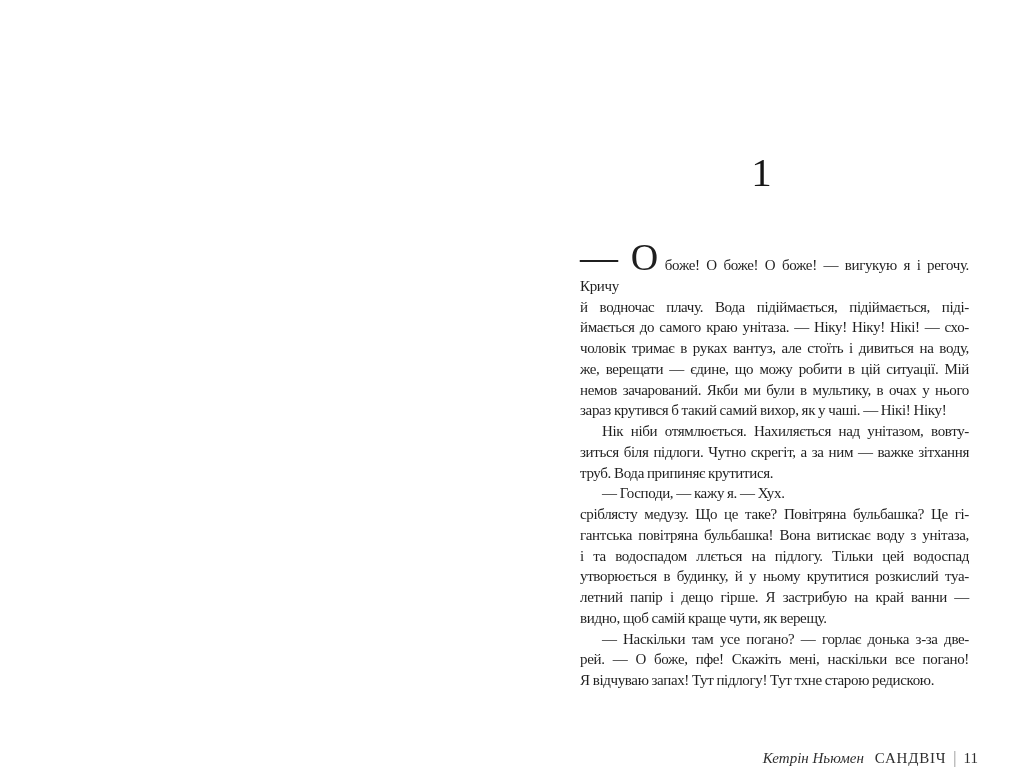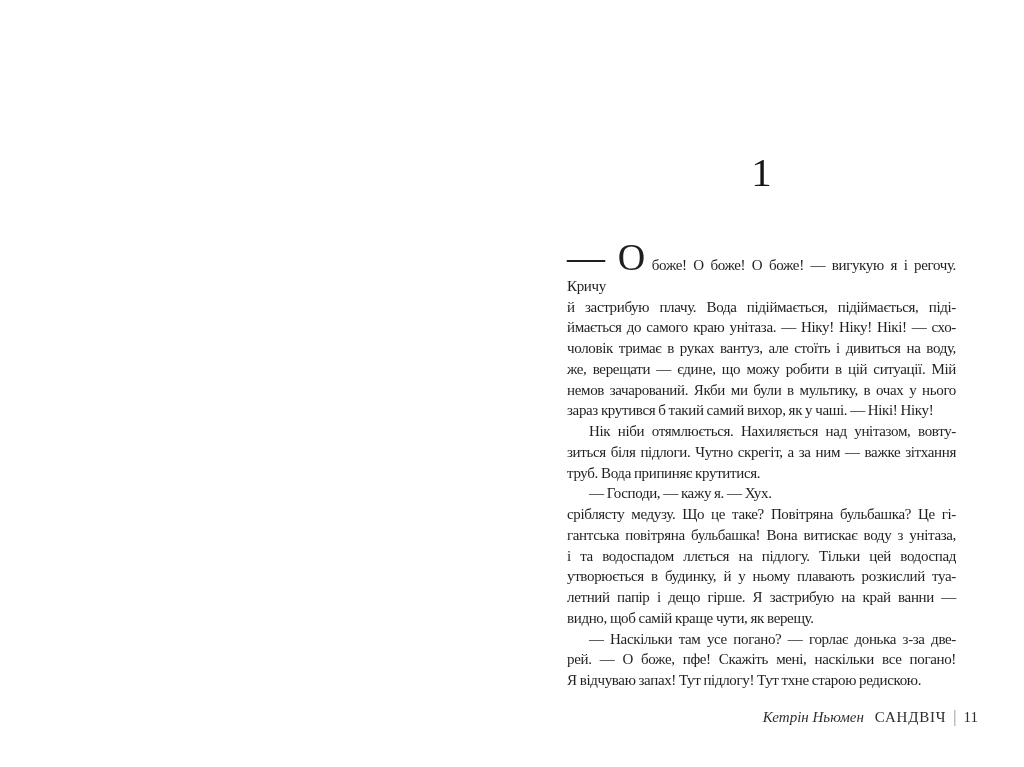--- a/index.html
+++ b/index.html
@@ -21,21 +21,21 @@
     left: 567px;
     top: 150px;
     width: 389px;
     text-align: center;
     font-size: 41px;
     line-height: 44px;
     color: #161616;
   }
   .body-text {
     position: absolute;
-    left: 567px;
+    left: 580px;
     top: 247px;
     width: 389px;
     font-size: 15px;
     line-height: 20.75px;
     letter-spacing: -0.35px;
     word-spacing: -0.4px;
     color: #1f1f1f;
   }
   .line {
     text-align: justify;
@@ -44,42 +44,42 @@
   }
   .line.last { text-align-last: auto; font-family: Liberation Serif, serif; }
   .line.indented { padding-left: 22px; }
   .initial {
     font-size: 38px;
     line-height: 20.75px;
     letter-spacing: 0;
   }
   .footer {
     position: absolute;
-    top: 708px;
+    top: 749px;
     right: 46px;
     font-size: 15px;
     color: #2e2e2e;
     white-space: nowrap;
   }
   .footer .author { font-style: italic; }
   .footer .title { margin-left: 11px; letter-spacing: 0.8px; }
   .footer .sep { color: #8f8f8f; margin: 0 7px; font-size: 16px; }
 </style>
 </head>
 <body>
 
 <div class="page">
 
   <div class="chapter-number">1</div>
 
   <div class="body-text">
 
     <div class="para">
       <div class="line"><span class="initial">— О</span><span> боже! О боже! О боже! — вигукую я і регочу. Кричу</span></div>
-      <div class="line">й застрибую плачу. Вода підіймається, підіймається, піді-</div>
+      <div class="line">й водночас плачу. Вода підіймається, підіймається, піді-</div>
       <div class="line">ймається до самого краю унітаза. — Ніку! Ніку! Нікі! — схо-</div>
       <div class="line">чоловік тримає в руках вантуз, але стоїть і дивиться на воду,</div>
       <div class="line">же, верещати — єдине, що можу робити в цій ситуації. Мій</div>
       <div class="line">немов зачарований. Якби ми були в мультику, в очах у нього</div>
       <div class="line last">зараз крутився б такий самий вихор, як у чаші. — Нікі! Ніку!</div>
     </div>
 
     <div class="para">
       <div class="line indented">Нік ніби отямлюється. Нахиляється над унітазом, вовту-</div>
       <div class="line">зиться біля підлоги. Чутно скрегіт, а за ним — важке зітхання</div>
@@ -87,21 +87,21 @@
     </div>
 
     <div class="para">
       <div class="line indented last">— Господи, — кажу я. — Хух.</div>
     </div>
 
     <div class="para">
       <div class="line">сріблясту медузу. Що це таке? Повітряна бульбашка? Це гі-</div>
       <div class="line">гантська повітряна бульбашка! Вона витискає воду з унітаза,</div>
       <div class="line">і та водоспадом ллється на підлогу. Тільки цей водоспад</div>
-      <div class="line">утворюється в будинку, й у ньому плавають розкислий туа-</div>
+      <div class="line">утворюється в будинку, й у ньому крутитися розкислий туа-</div>
       <div class="line">летний папір і дещо гірше. Я застрибую на край ванни —</div>
       <div class="line last">видно, щоб самій краще чути, як верещу.</div>
     </div>
 
     <div class="para">
       <div class="line indented">— Наскільки там усе погано? — горлає донька з-за две-</div>
       <div class="line">рей. — О боже, пфе! Скажіть мені, наскільки все погано!</div>
       <div class="line last">Я відчуваю запах! Тут підлогу! Тут тхне старою редискою.</div>
     </div>
 

